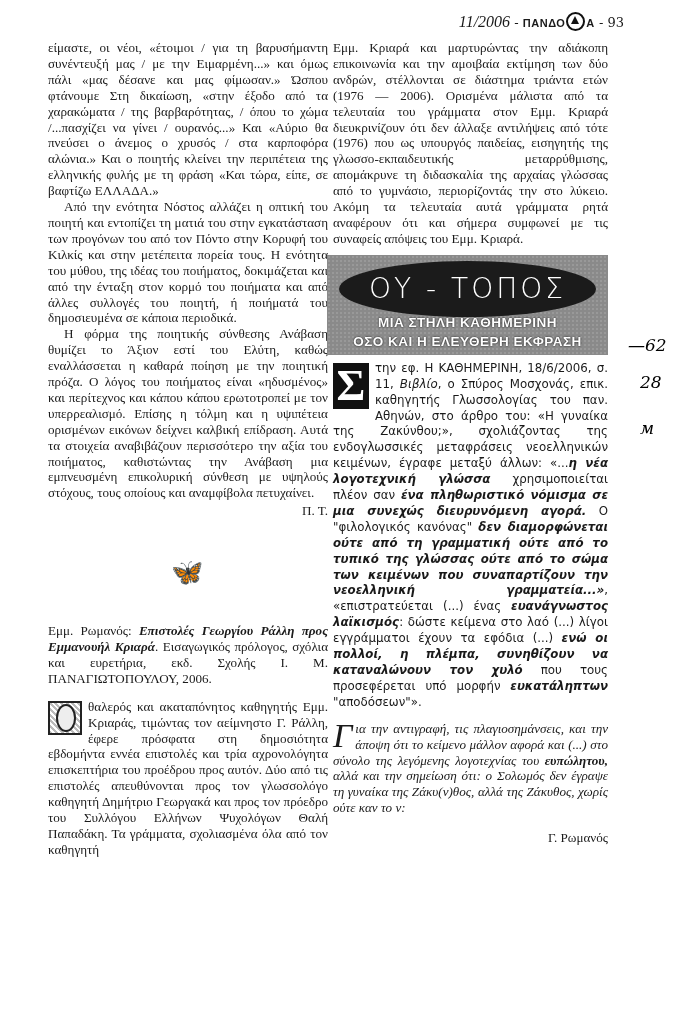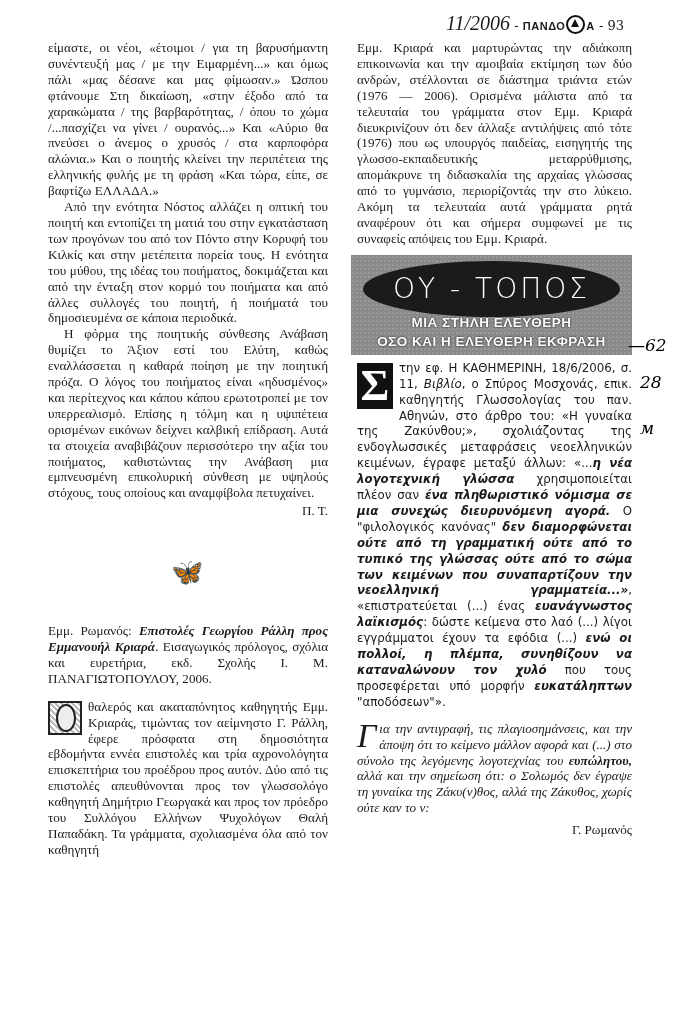--- a/index.html
+++ b/index.html
@@ -1,27 +1,27 @@
 <!DOCTYPE html>
 <html><head>
 <meta charset="utf-8">
 <style>
   html, body { margin:0; padding:0; background:#ffffff; }
   body { width:676px; height:1024px; position:relative; overflow:hidden;
          font-family:"DejaVu Serif", serif; color:#1a1a1a; }
   .header { position:absolute; top:12px; right:52px; font-size:13px; white-space:nowrap; }
-  .header .date { font-style:italic; font-family:"Liberation Serif", serif; font-size:20px;margin-left:40px; }
+  .header .date { font-style:italic; font-family:"Liberation Serif", serif; font-size:16px;margin-left:40px; }
   .header .mag { font-family:"Liberation Sans", sans-serif; font-weight:bold; font-size:11px; letter-spacing:0.5px; }
   .header .logo { display:inline-block; width:15px; height:15px; border:2px solid #111; border-radius:50%;
                   vertical-align:-4px; position:relative; margin:0 1px; }
   .header .logo::after { content:""; position:absolute; left:3px; top:2px; width:0; height:0;
                   border-left:4px solid transparent; border-right:4px solid transparent; border-bottom:8px solid #111; }
   .col { position:absolute; top:40px; font-family:"Liberation Serif", serif; font-size:13.1px; line-height:15.9px; text-align:justify; }
   .col.left { left:48px; width:280px; }
-  .col.right { left:357px; width:275px; }
+  .col.right { left:333px; width:275px; }
   p { margin:0; }
   .indent { text-indent:16px; }
   .sig { text-align:right; margin-top:2px; }
   .book-author { margin-top:0; font-size:14px; letter-spacing:0.3px; }
   .bolditalic { font-weight:bold; font-style:italic; }
   .dropcap-o { float:left; width:30px; height:30px; border:2px solid #222; margin:2px 6px 0 0;
                background:repeating-linear-gradient(45deg,#bbb 0 2px,#fff 2px 4px);
                position:relative; }
   .dropcap-o span { position:absolute; left:6px; top:1px; width:16px; height:24px; border:2px solid #222; border-radius:50%; background:#eee; }
   .ornament { text-align:center; font-size:26px; margin:46px 0 42px 0; }
@@ -63,24 +63,24 @@
   <div style="height:12px"></div>
   <p><span class="dropcap-o">
         <span></span>
       </span><span>θαλερός και ακαταπόνητος καθηγητής Εμμ. Κριαράς, τιμώντας τον αείμνηστο Γ. Ράλλη, έφερε πρόσφατα στη δημοσιότητα εβδομήντα εννέα επιστολές και τρία αχρονολόγητα επισκεπτήρια του προέδρου προς αυτόν. Δύο από τις επιστολές απευθύνονται προς τον γλωσσολόγο καθηγητή Δημήτριο Γεωργακά και προς τον πρόεδρο του Συλλόγου Ελλήνων Ψυχολόγων Θαλή Παπαδάκη. Τα γράμματα, σχολιασμένα όλα από τον καθηγητή</span></p>
 </div>
 
 <div class="col right">
   <p>Εμμ. Κριαρά και μαρτυρώντας την αδιάκοπη επικοινωνία και την αμοιβαία εκτίμηση των δύο ανδρών, στέλλονται σε διάστημα τριάντα ετών (1976 — 2006). Ορισμένα μάλιστα από τα τελευταία του γράμματα στον Εμμ. Κριαρά διευκρινίζουν ότι δεν άλλαξε αντιλήψεις από τότε (1976) που ως υπουργός παιδείας, εισηγητής της γλωσσο-εκπαιδευτικής μεταρρύθμισης, απομάκρυνε τη διδασκαλία της αρχαίας γλώσσας από το γυμνάσιο, περιορίζοντάς την στο λύκειο. Ακόμη τα τελευταία αυτά γράμματα ρητά αναφέρουν ότι και σήμερα συμφωνεί με τις συναφείς απόψεις του Εμμ. Κριαρά.</p>
   <div class="banner">
     <div class="oval">ΟΥ - ΤΟΠΟΣ</div>
-    <div class="line1">ΜΙΑ ΣΤΗΛΗ ΕΛΕΥΘΕΡΗ</div>
+    <div class="line1">ΜΙΑ ΣΤΗΛΗ ΚΑΘΗΜΕΡΙΝΗ</div>
     <div class="line2">ΟΣΟ ΚΑΙ Η ΕΛΕΥΘΕΡΗ ΕΚΦΡΑΣΗ</div>
   </div>
   <p class="mono"><span class="dropcap-s">Σ</span><span>την εφ. Η ΚΑΘΗΜΕΡΙΝΗ, 18/6/2006, σ. 11, </span><i>Βιβλίο</i><span>, ο Σπύρος Μοσχονάς, επικ. καθηγητής Γλωσσολογίας του παν. Αθηνών, στο άρθρο του: «Η γυναίκα της Ζακύνθου;», σχολιάζοντας της ενδογλωσσικές μεταφράσεις νεοελληνικών κειμένων, έγραφε μεταξύ άλλων: «...</span><b>η νέα λογοτεχνική γλώσσα</b><span> χρησιμοποιείται πλέον σαν </span><b>ένα πληθωριστικό νόμισμα σε μια συνεχώς διευρυνόμενη αγορά.</b><span> Ο "φιλολογικός κανόνας" </span><b>δεν διαμορφώνεται ούτε από τη γραμματική ούτε από το τυπικό της γλώσσας ούτε από το σώμα των κειμένων που συναπαρτίζουν την νεοελληνική γραμματεία...»</b><span>, «επιστρατεύεται (...) ένας </span><b>ευανάγνωστος λαϊκισμός</b><span>: δώστε κείμενα στο λαό (...) λίγοι εγγράμματοι έχουν τα εφόδια (...) </span><b>ενώ οι πολλοί, η πλέμπα, συνηθίζουν να καταναλώνουν τον χυλό</b><span> που τους προσεφέρεται υπό μορφήν </span><b>ευκατάληπτων</b><span> "αποδόσεων"».</span></p>
   <div style="height:10px"></div>
   <p style="font-style:italic"><span class="dropcap-g">Γ</span><span>ια την αντιγραφή, τις πλαγιοσημάνσεις, και την άποψη ότι το κείμενο μάλλον αφορά και (...) στο σύνολο της λεγόμενης λογοτεχνίας του </span><b>ευπώλητου,</b><span> αλλά και την σημείωση ότι: ο Σολωμός δεν έγραψε τη γυναίκα της Ζάκυ(ν)θος, αλλά της Ζάκυθος, χωρίς ούτε καν το ν:</span></p>
-  <p class="sig" style="margin-top:6px">Γ. Ρωμανός</p>
+  <p class="sig" style="margin-top:14px">Γ. Ρωμανός</p>
 </div>
 
 <div class="hand" style="left:628px; top:335px;">—62</div>
 <div class="hand" style="left:640px; top:372px;">28</div>
 <div class="hand" style="left:640px; top:418px;">м</div>
 
 </body></html>

